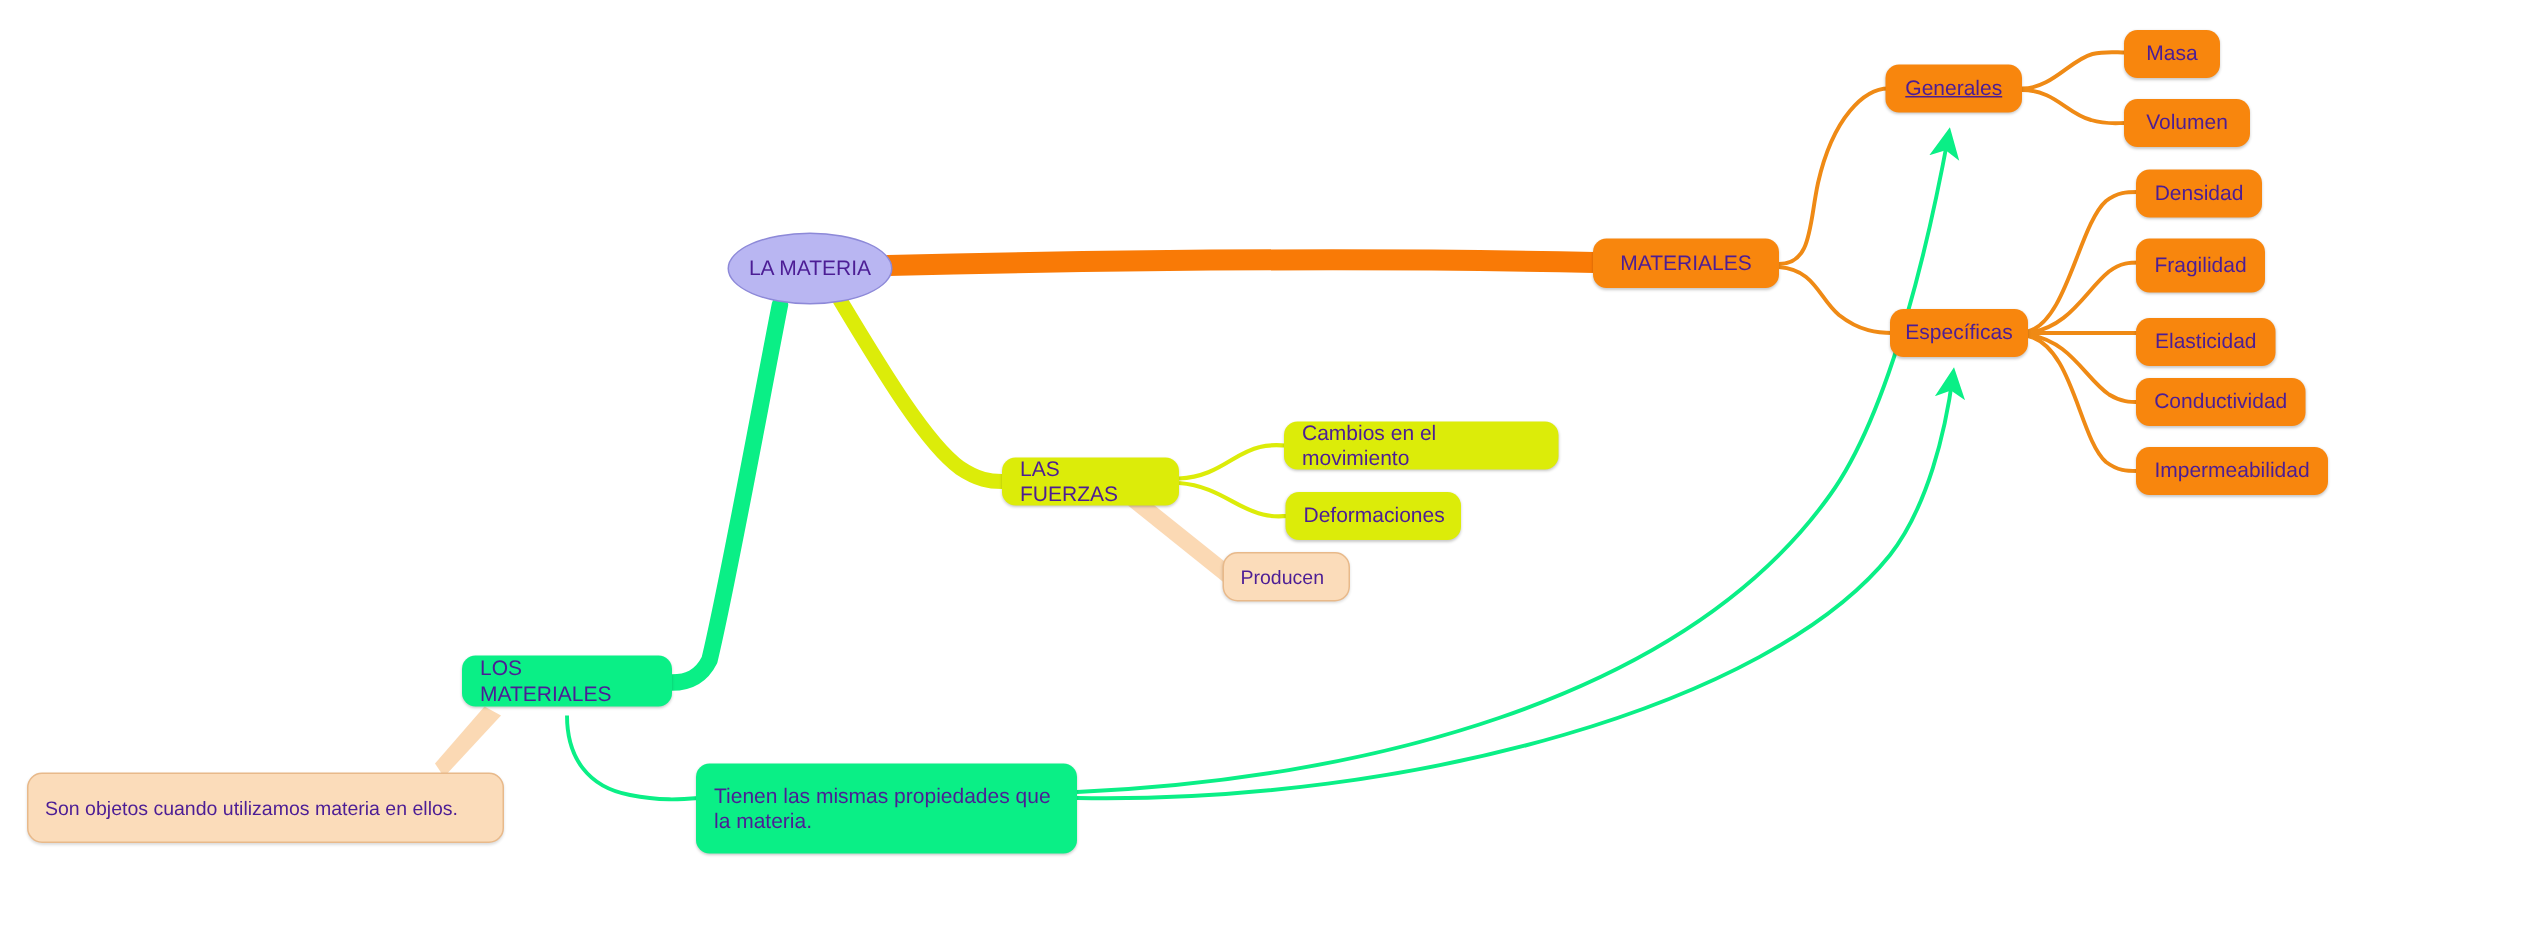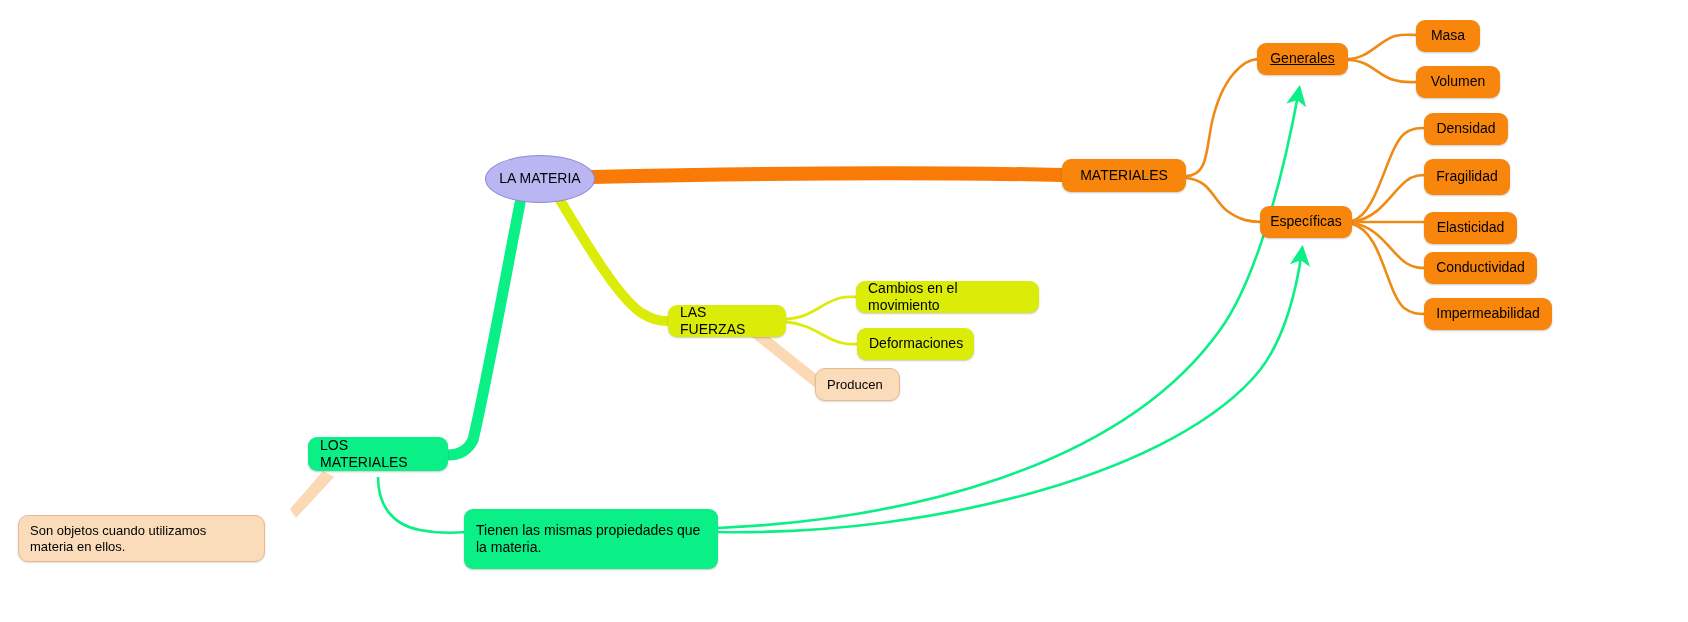--- a/index.html
+++ b/index.html
@@ -24,21 +24,21 @@
     top: 0;
     width: 1688px;
     height: 622px;
     pointer-events: none;
   }
   .node {
     position: absolute;
     box-sizing: border-box;
     display: flex;
     align-items: center;
-    color: #000000;
+    color: #4c1d95;
     line-height: 1.22;
     white-space: pre-line;
     z-index: 5;
   }
   
   .node-root {
     border-radius: 50%;
     background: #b9b6f2;
     border: 1px solid #8d89d8;
     justify-content: center;
@@ -185,21 +185,21 @@
   </div>
 
   <div class="node node-note" style="left:815px; top:368px; width:85px; height:33px;">
     <span>Producen</span>
   </div>
 
   <div class="node node-green center-text" style="left:308px; top:437px; width:140px; height:34px;">
     <span>LOS MATERIALES</span>
   </div>
 
-  <div class="node node-note wrap" style="left:18px; top:515px; width:247px; height:47px;">
+  <div class="node node-note wrap" style="left:18px; top:515px; width:318px; height:47px;">
     <span>Son objetos cuando utilizamos materia en ellos.</span>
   </div>
 
   <div class="node node-green wrap" style="left:464px; top:509px; width:254px; height:60px;">
     <span>Tienen las mismas propiedades que la materia.</span>
   </div>
 
 </div>
 
 </body></html>

